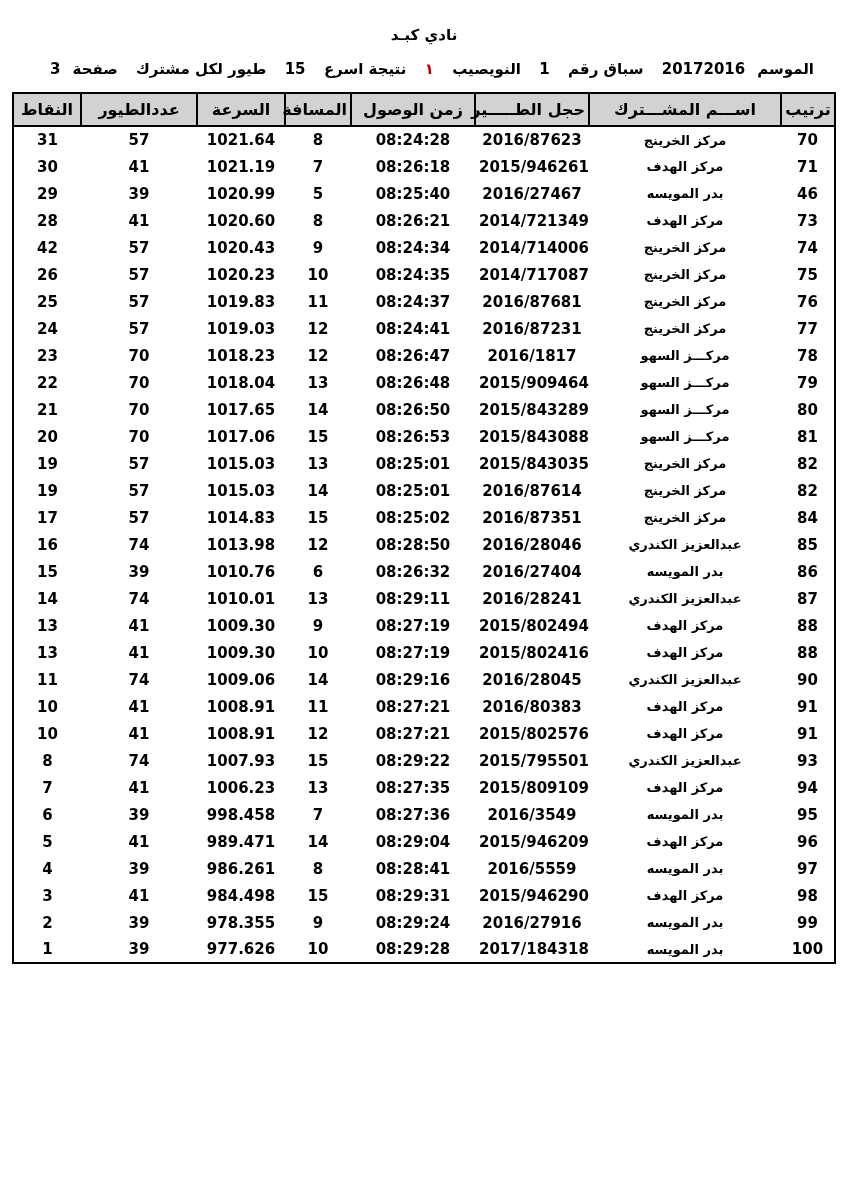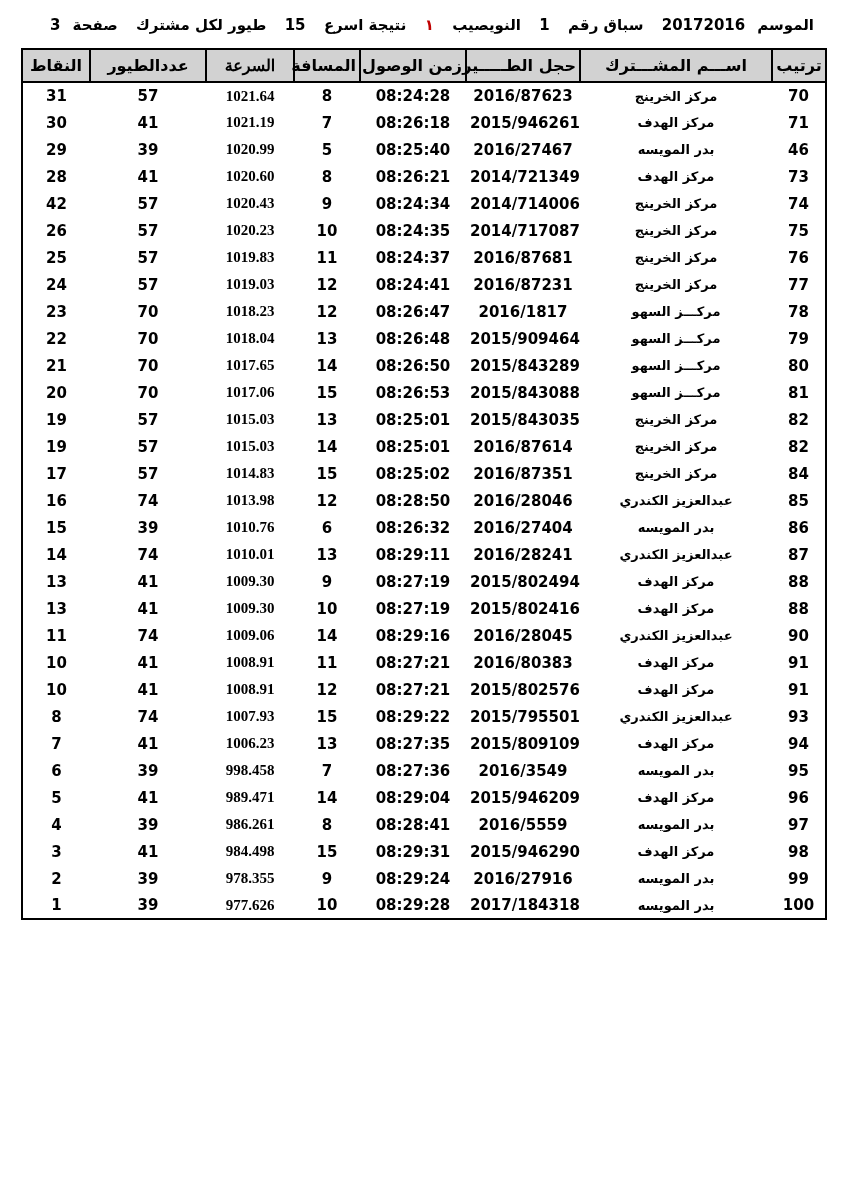--- a/index.html
+++ b/index.html
@@ -52,31 +52,32 @@
     text-align: center;
     height: 27px;
     padding: 0 4px;
     white-space: nowrap;
     overflow: hidden;
   }
   table.results td:nth-child(2) { font-size: 13px; }
   table.results th:nth-child(1), table.results td:nth-child(1) { width: 54px; }
   table.results th:nth-child(2), table.results td:nth-child(2) { width: 192px; }
   table.results th:nth-child(3), table.results td:nth-child(3) { width: 114px; }
-  table.results th:nth-child(4), table.results td:nth-child(4) { width: 106px; }
+  table.results th:nth-child(4), table.results td:nth-child(4) { width: 124px; }
   table.results th:nth-child(5), table.results td:nth-child(5) { width: 66px; }
-  table.results th:nth-child(6), table.results td:nth-child(6) { width: 88px; font-family: Liberation Serif, serif; }
+  table.results th:nth-child(6), table.results td:nth-child(6) { width: 88px; }
   table.results th:nth-child(7), table.results td:nth-child(7) { width: 116px; }
   table.results th:nth-child(8), table.results td:nth-child(8) { width: 68px; }
 </style>
 </head>
 <body>
 
 <div class="page">
 
+  <div class="club-title">نادي كبـد</div>
 
   <div class="meta-line" dir="rtl">
     <span class="meta-group">
       <span>الموسم</span>
       <span>20172016</span>
     </span>
     <span>سباق رقم</span>
     <span>1</span>
     <span>النويصيب</span>
     <span class="red">١</span>

